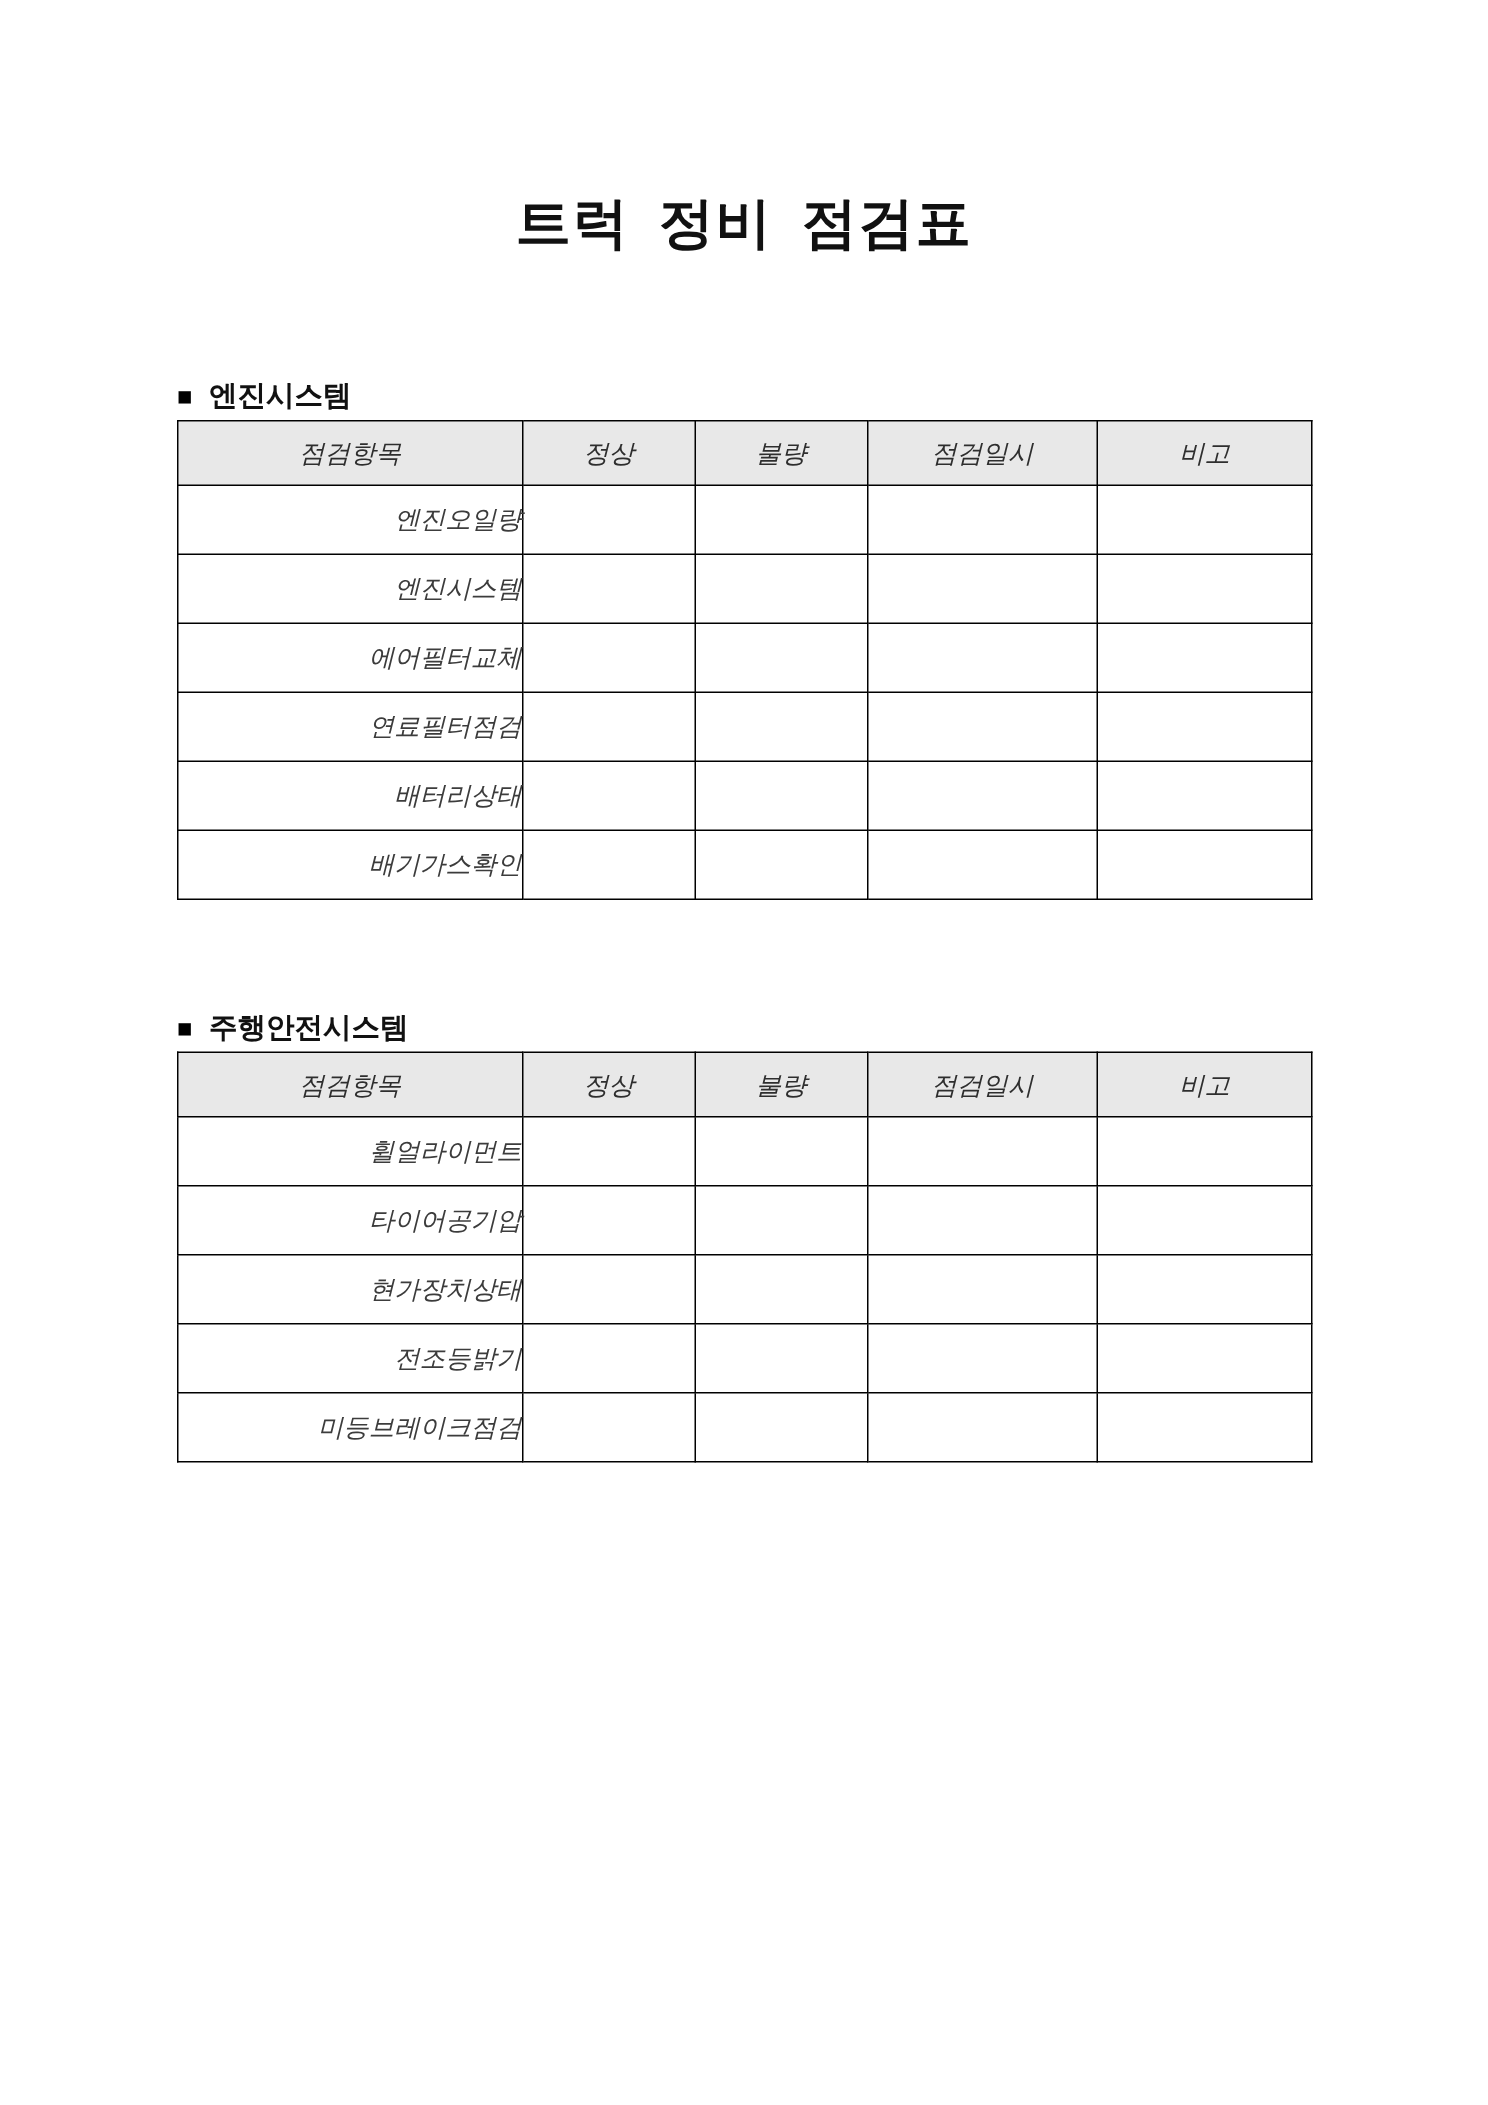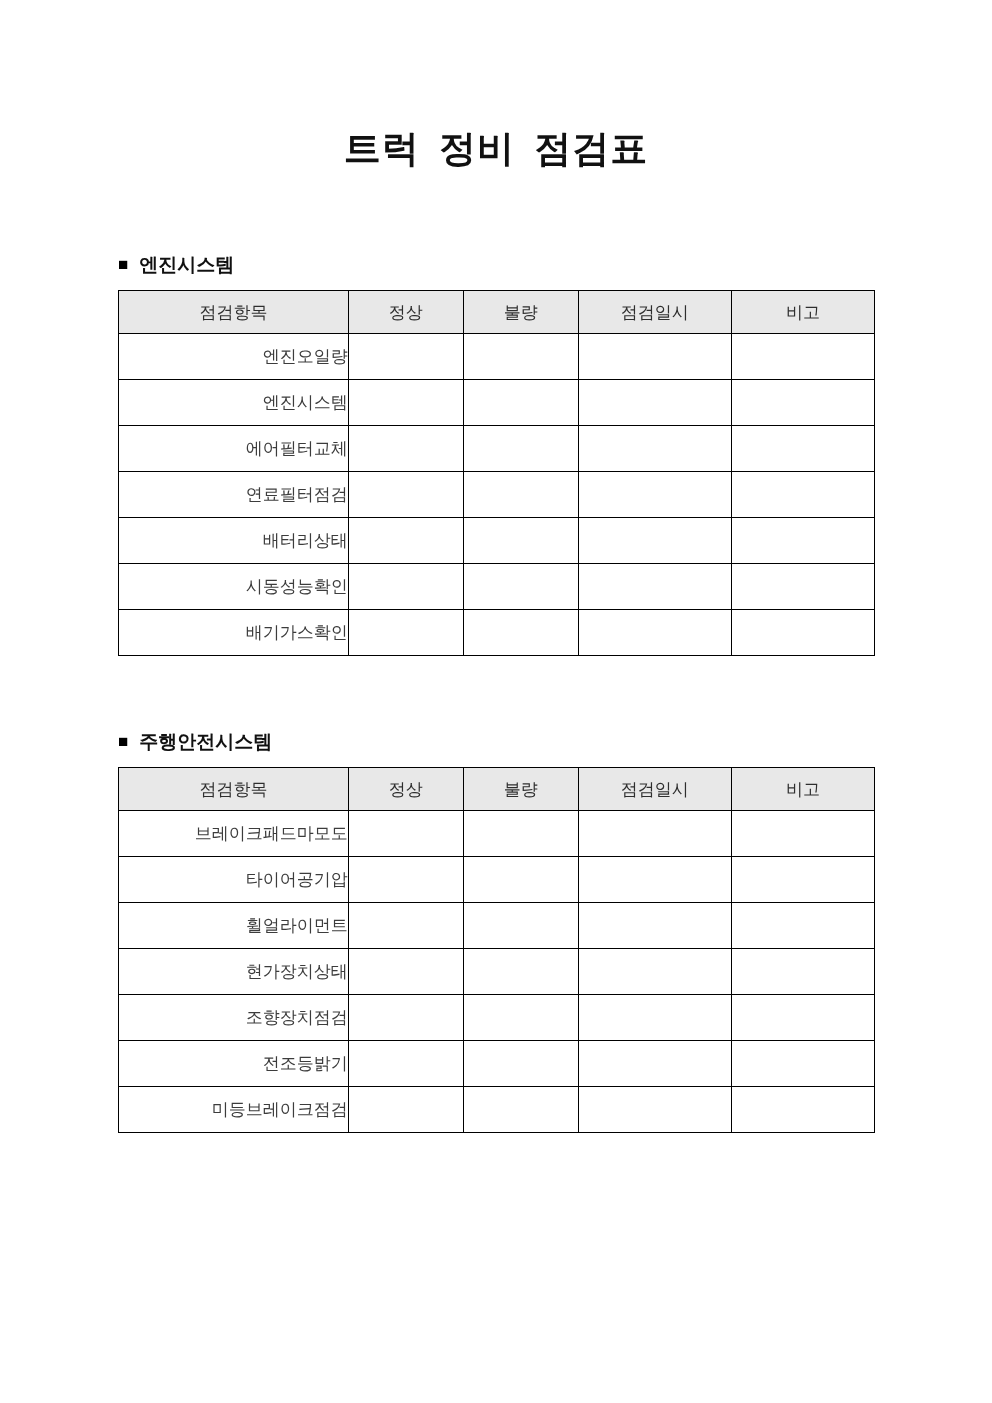--- a/index.html
+++ b/index.html
@@ -50,23 +50,24 @@
     margin-top: 74px;
   }
   .section-bullet {
     font-size: 17px;
     line-height: 17px;
     margin-right: 11px;
     color: #000000;
   }
   table.checklist {
     width: 100%;
-    margin-top: 14px;
+    margin-top: 4px;
     border-collapse: collapse;
     table-layout: fixed;
+    font-style: italic;
   }
   table.checklist th,
   table.checklist td {
     border: 1px solid #000000;
     box-sizing: border-box;
     font-size: 17px;
     vertical-align: middle;
     padding: 0;
   }
   table.checklist th {
@@ -147,27 +148,20 @@
           <td></td>
         </tr>
         <tr>
           <td class="label">배터리상태</td>
           <td></td>
           <td></td>
           <td></td>
           <td></td>
         </tr>
         <tr>
-          <td class="label">시동성능확인</td>
-          <td></td>
-          <td></td>
-          <td></td>
-          <td></td>
-        </tr>
-        <tr>
           <td class="label">배기가스확인</td>
           <td></td>
           <td></td>
           <td></td>
           <td></td>
         </tr>
       </tbody>
     </table>
 
     <div class="section-heading second">
@@ -187,49 +181,35 @@
         <tr>
           <th>점검항목</th>
           <th>정상</th>
           <th>불량</th>
           <th>점검일시</th>
           <th>비고</th>
         </tr>
       </thead>
       <tbody>
         <tr>
-          <td class="label">브레이크패드마모도</td>
+          <td class="label">휠얼라이먼트</td>
           <td></td>
           <td></td>
           <td></td>
           <td></td>
         </tr>
         <tr>
           <td class="label">타이어공기압</td>
           <td></td>
           <td></td>
           <td></td>
           <td></td>
         </tr>
         <tr>
-          <td class="label">휠얼라이먼트</td>
-          <td></td>
-          <td></td>
-          <td></td>
-          <td></td>
-        </tr>
-        <tr>
           <td class="label">현가장치상태</td>
-          <td></td>
-          <td></td>
-          <td></td>
-          <td></td>
-        </tr>
-        <tr>
-          <td class="label">조향장치점검</td>
           <td></td>
           <td></td>
           <td></td>
           <td></td>
         </tr>
         <tr>
           <td class="label">전조등밝기</td>
           <td></td>
           <td></td>
           <td></td>

